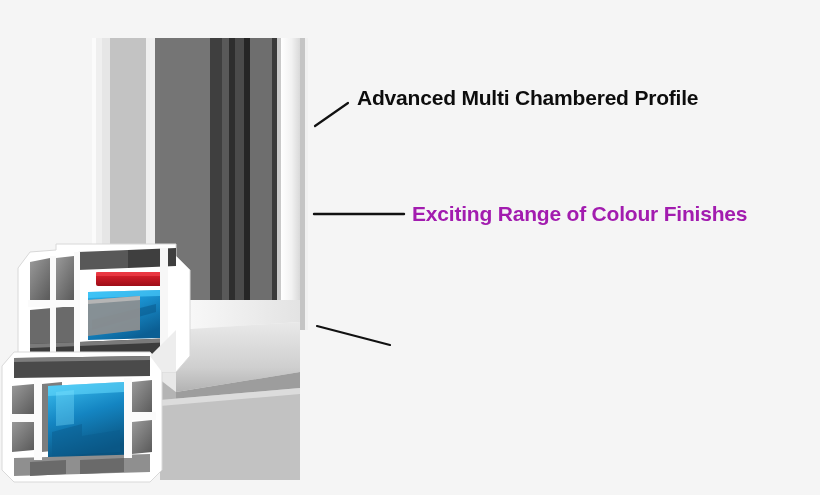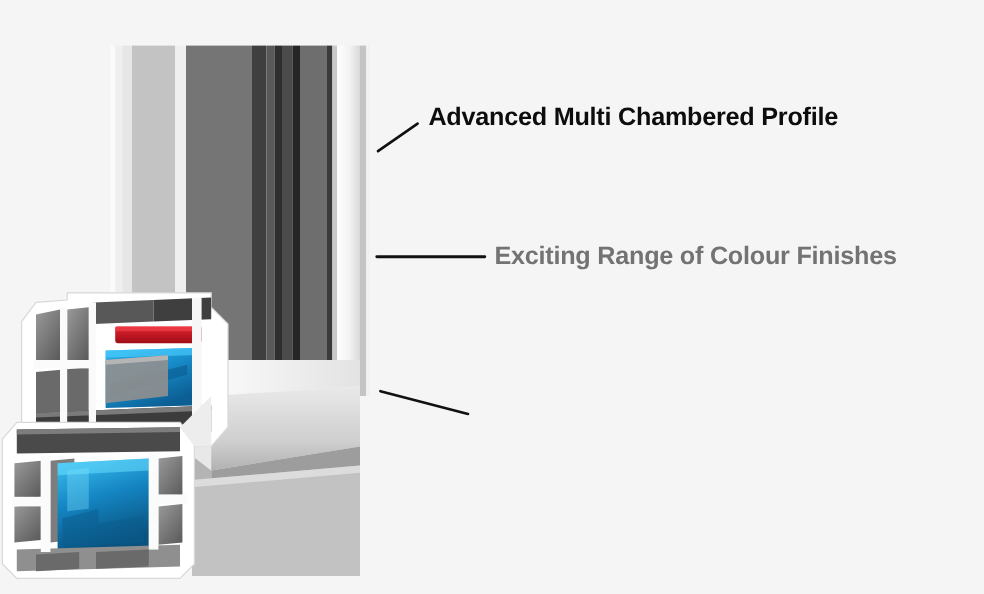--- a/index.html
+++ b/index.html
@@ -211,16 +211,16 @@
   </div>
 
   <svg class="leader-svg" viewBox="0 0 820 495">
     <line id="leader-0" x1="315" y1="126" x2="348" y2="103" stroke="#111111" stroke-width="2.2" stroke-linecap="round"></line>
     <line id="leader-1" x1="314" y1="214" x2="404" y2="214" stroke="#111111" stroke-width="2.4" stroke-linecap="round"></line>
     <line id="leader-2" x1="317" y1="326" x2="390" y2="345" stroke="#111111" stroke-width="2.2" stroke-linecap="round"></line>
   </svg>
 
   <div class="callout-label" id="label-0" style="color: rgb(13, 13, 13);">Advanced Multi Chambered Profile</div>
 
-  <div class="callout-label" id="label-1" style="color: #737373;">Exciting Range of Colour Finishes</div>
+  <div class="callout-label" id="label-1" style="color: #a21caf;">Exciting Range of Colour Finishes</div>
 
 
 </div>
 
 </body></html>

